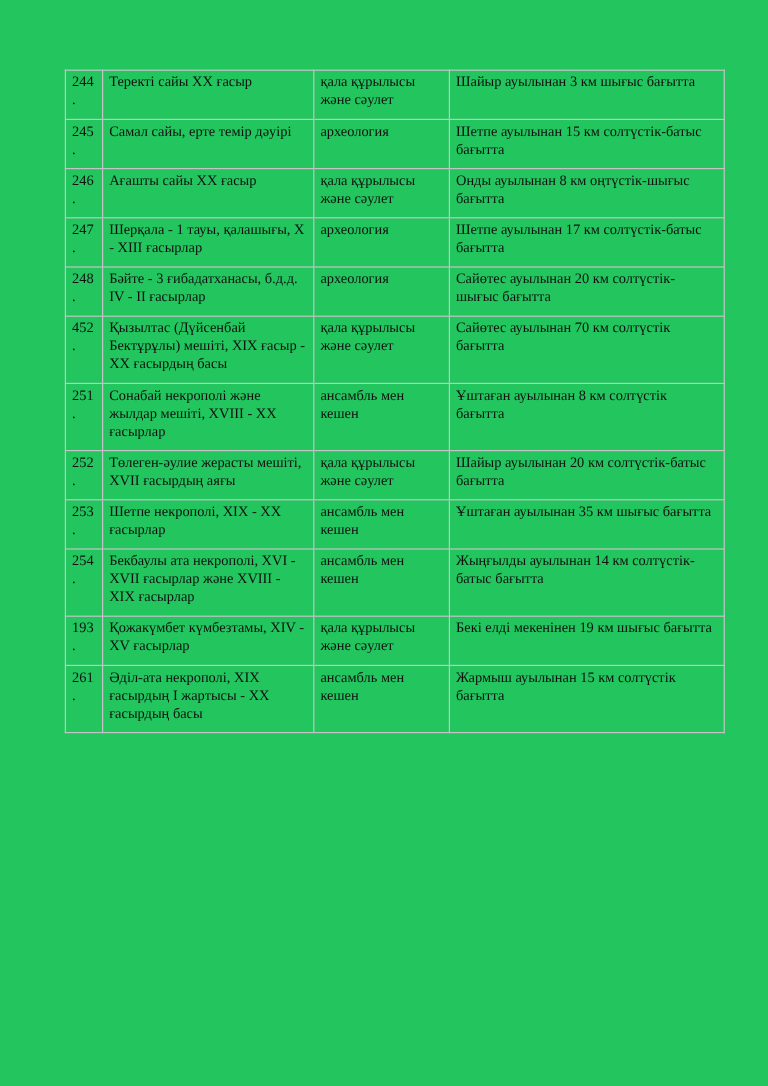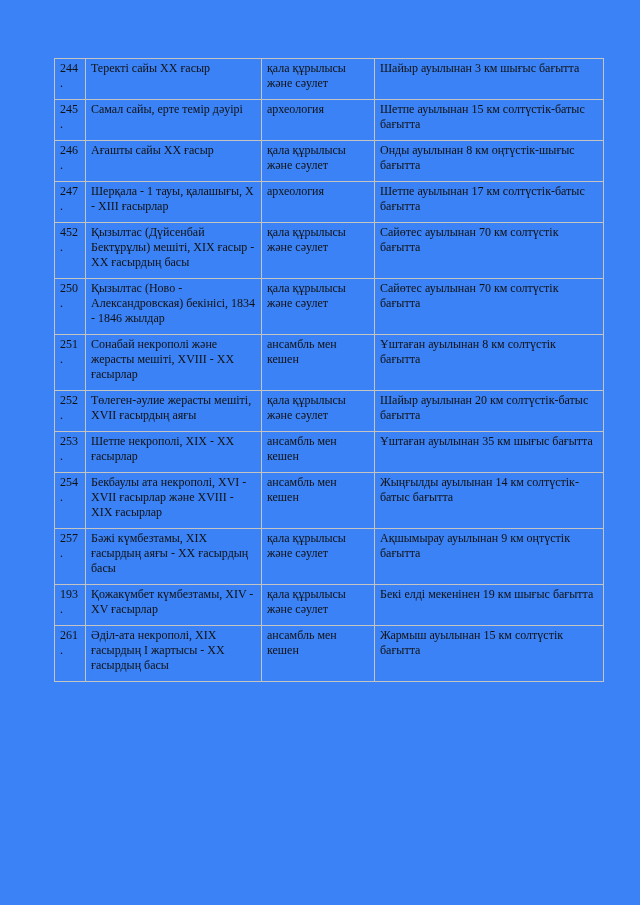--- a/index.html
+++ b/index.html
@@ -4,21 +4,21 @@
 <style>
   html, body {
     margin: 0;
     padding: 0;
     background: #ffffff;
   }
   .page {
     position: relative;
     width: 640px;
     height: 905px;
-    background: #3b82f6;
+    background: #22c55e;
     overflow: hidden;
     font-family: "Liberation Serif", "DejaVu Serif", serif;
     color: #111111;
   }
   table.doc-table {
     position: absolute;
     left: 54px;
     top: 58px;
     width: 549px;
     border-collapse: collapse;
@@ -68,34 +68,34 @@
           <td class="col-category">қала құрылысы және сәулет</td>
           <td class="col-location">Онды ауылынан 8 км оңтүстік-шығыс бағытта</td>
         </tr>
         <tr>
           <td class="col-num">247.</td>
           <td class="col-name">Шерқала - 1 тауы, қалашығы, X - XIII ғасырлар</td>
           <td class="col-category">археология</td>
           <td class="col-location">Шетпе ауылынан 17 км солтүстік-батыс бағытта</td>
         </tr>
         <tr>
+          <td class="col-num">248.</td>
+          <td class="col-name">Бәйте - 3 ғибадатханасы, б.д.д. IV - II ғасырлар</td>
+          <td class="col-category">археология</td>
+          <td class="col-location">Сайөтес ауылынан 20 км солтүстік-шығыс бағытта</td>
+        </tr>
+        <tr>
           <td class="col-num">452.</td>
           <td class="col-name">Қызылтас (Дүйсенбай Бектұрұлы) мешіті, XIX ғасыр - XX ғасырдың басы</td>
           <td class="col-category">қала құрылысы және сәулет</td>
           <td class="col-location">Сайөтес ауылынан 70 км солтүстік бағытта</td>
         </tr>
         <tr>
-          <td class="col-num">250.</td>
-          <td class="col-name">Қызылтас (Ново - Александровская) бекінісі, 1834 - 1846 жылдар</td>
-          <td class="col-category">қала құрылысы және сәулет</td>
-          <td class="col-location">Сайөтес ауылынан 70 км солтүстік бағытта</td>
-        </tr>
-        <tr>
           <td class="col-num">251.</td>
-          <td class="col-name">Сонабай некрополі және жерасты мешіті, XVIII - XX ғасырлар</td>
+          <td class="col-name">Сонабай некрополі және жылдар мешіті, XVIII - XX ғасырлар</td>
           <td class="col-category">ансамбль мен кешен</td>
           <td class="col-location">Ұштаған ауылынан 8 км солтүстік бағытта</td>
         </tr>
         <tr>
           <td class="col-num">252.</td>
           <td class="col-name">Төлеген-әулие жерасты мешіті, XVII ғасырдың аяғы</td>
           <td class="col-category">қала құрылысы және сәулет</td>
           <td class="col-location">Шайыр ауылынан 20 км солтүстік-батыс бағытта</td>
         </tr>
         <tr>
@@ -104,26 +104,20 @@
           <td class="col-category">ансамбль мен кешен</td>
           <td class="col-location">Ұштаған ауылынан 35 км шығыс бағытта</td>
         </tr>
         <tr>
           <td class="col-num">254.</td>
           <td class="col-name">Бекбаулы ата некрополі, XVI - XVII ғасырлар және XVIII - XIX ғасырлар</td>
           <td class="col-category">ансамбль мен кешен</td>
           <td class="col-location">Жыңғылды ауылынан 14 км солтүстік-батыс бағытта</td>
         </tr>
         <tr>
-          <td class="col-num">257.</td>
-          <td class="col-name">Бәжі күмбезтамы, XIX ғасырдың аяғы - XX ғасырдың басы</td>
-          <td class="col-category">қала құрылысы және сәулет</td>
-          <td class="col-location">Ақшымырау ауылынан 9 км оңтүстік бағытта</td>
-        </tr>
-        <tr>
           <td class="col-num">193.</td>
           <td class="col-name">Қожакүмбет күмбезтамы, XIV - XV ғасырлар</td>
           <td class="col-category">қала құрылысы және сәулет</td>
           <td class="col-location">Бекі елді мекенінен 19 км шығыс бағытта</td>
         </tr>
         <tr>
           <td class="col-num">261.</td>
           <td class="col-name">Әділ-ата некрополі, XIX ғасырдың I жартысы - XX ғасырдың басы</td>
           <td class="col-category">ансамбль мен кешен</td>
           <td class="col-location">Жармыш ауылынан 15 км солтүстік бағытта</td>

